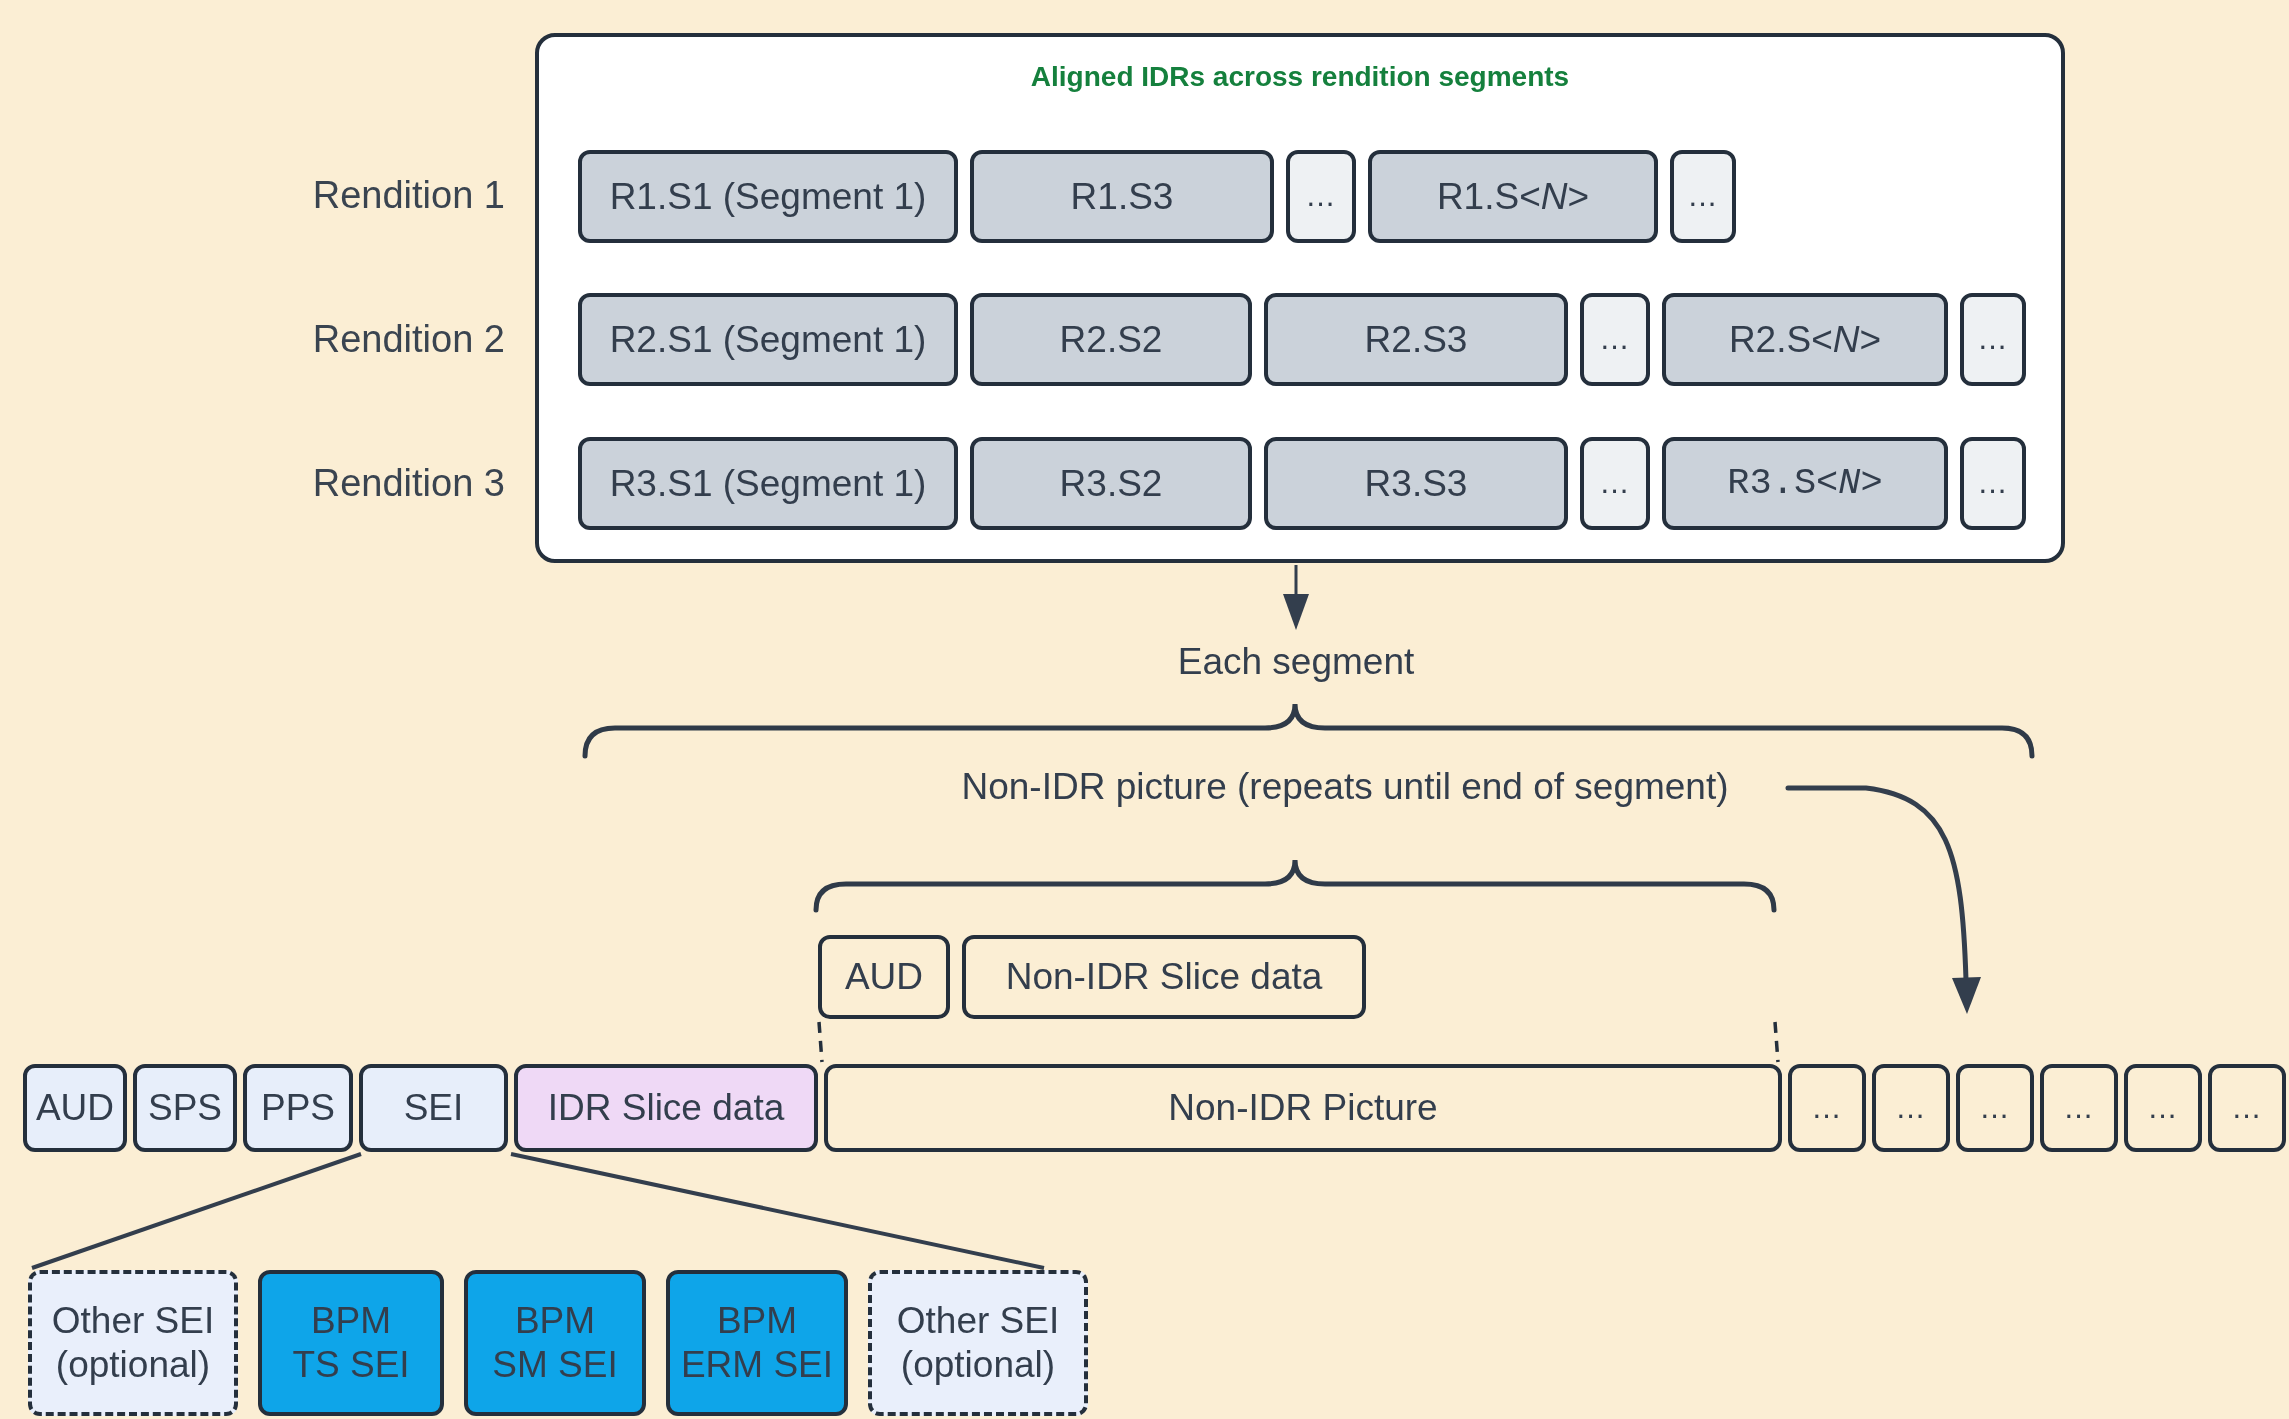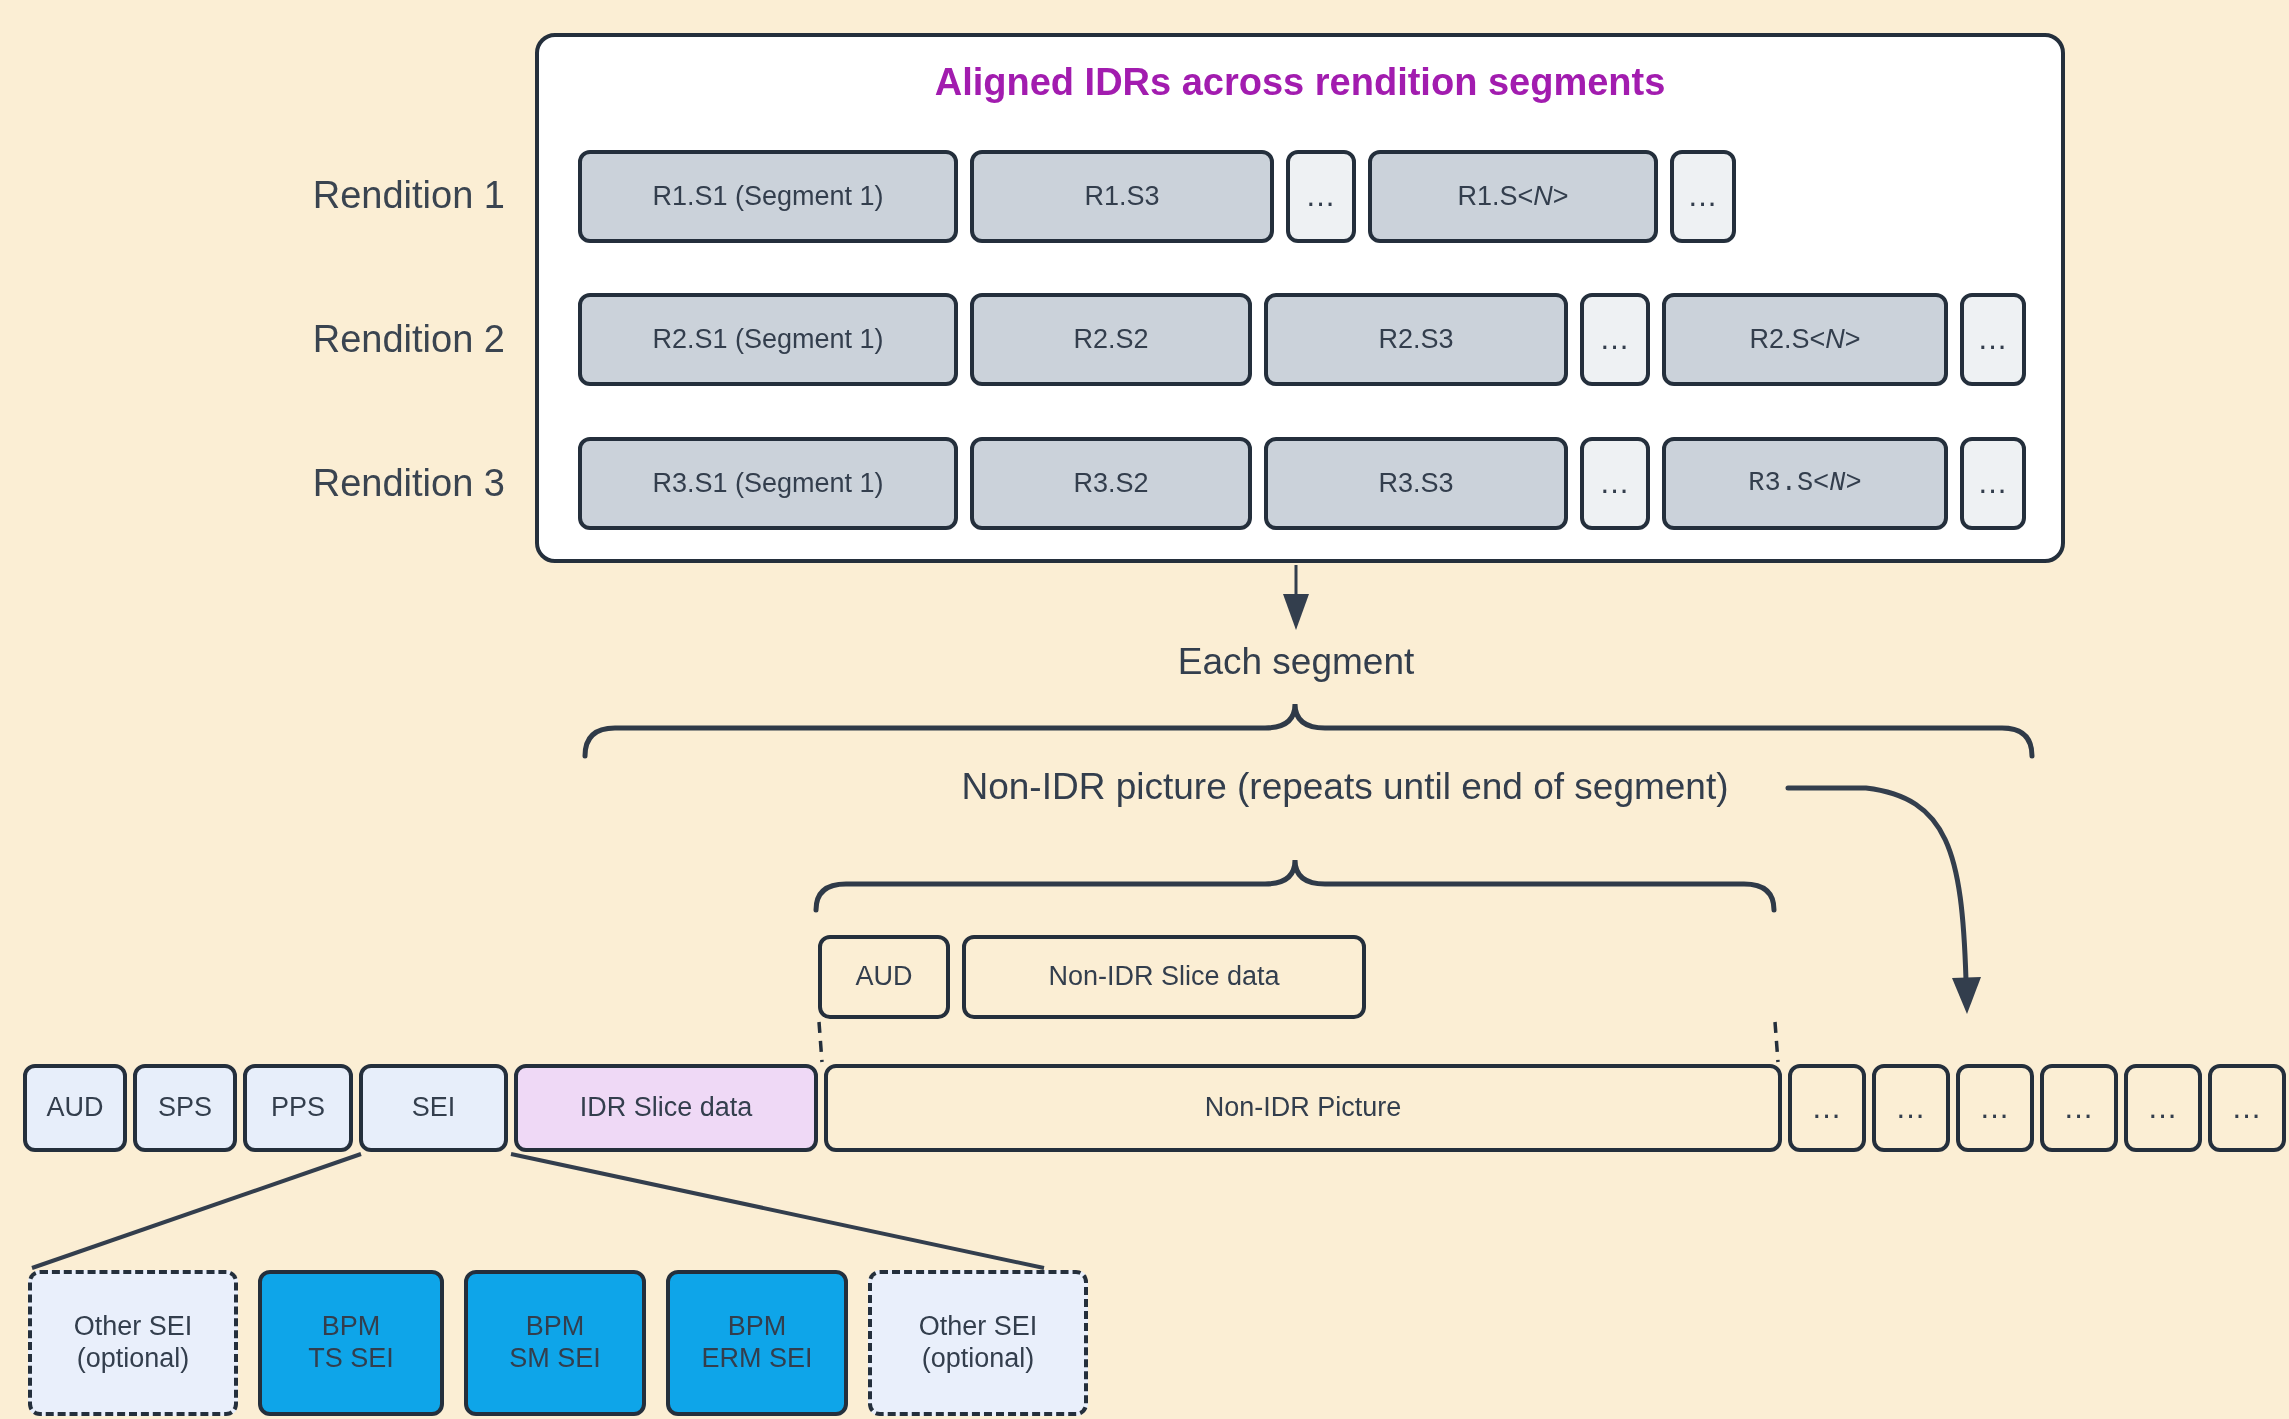--- a/index.html
+++ b/index.html
@@ -6,39 +6,39 @@
   .canvas {
     position:relative; width:2289px; height:1419px;
     background:#FBEED4; overflow:hidden;
     font-family:"Liberation Sans", sans-serif; color:#333E4D;
   }
   
   .frow { position:absolute; display:flex; }
   .fbox {
     box-sizing:border-box; border:4px solid #242F3C; border-radius:12px;
     display:flex; flex-direction:column; align-items:center; justify-content:center;
-    font-size:27px; line-height:1.18; text-align:center; color:#333E4D;
+    font-size:37px; line-height:1.18; text-align:center; color:#333E4D;
     flex:0 0 auto;
   }
   .seg    { background:#CBD2DA; }
   .ldots  { background:#EEF1F3; font-size:31px; letter-spacing:1px; }
   .blue   { background:#E7EEFA; }
   .purple { background:#EFD9F6; }
   .green  { background:#0ea5e9; }
   .cream  { background:transparent; }
   .creamdots { background:transparent; font-size:31px; letter-spacing:1px; }
   .dash-blue  { border-style:dashed; background:#E9EFFB; }
   .dash-cream { border-style:dashed; background:transparent; }
   .panel {
     position:absolute; left:535px; top:33px; width:1530px; height:530px;
     box-sizing:border-box; background:#FFFFFF; border:4px solid #242F3C; border-radius:20px;
   }
   .panel-title {
     position:absolute; left:0; top:24px; width:100%;
-    font-size:38px; font-weight:bold; text-align:center; color:#a21caf;
+    font-size:28px; font-weight:bold; text-align:center; color:#15803d;
   }
   .rlabel {
     position:absolute; width:320px; text-align:right;
     font-size:38px; color:#3A4450;
   }
   .flowtext { position:absolute; font-size:37px; text-align:center; color:#333E4D; }
   svg.connectors { position:absolute; left:0; top:0; pointer-events:none; z-index:5; }
   i { font-style:italic; }
 </style>
 </head>

